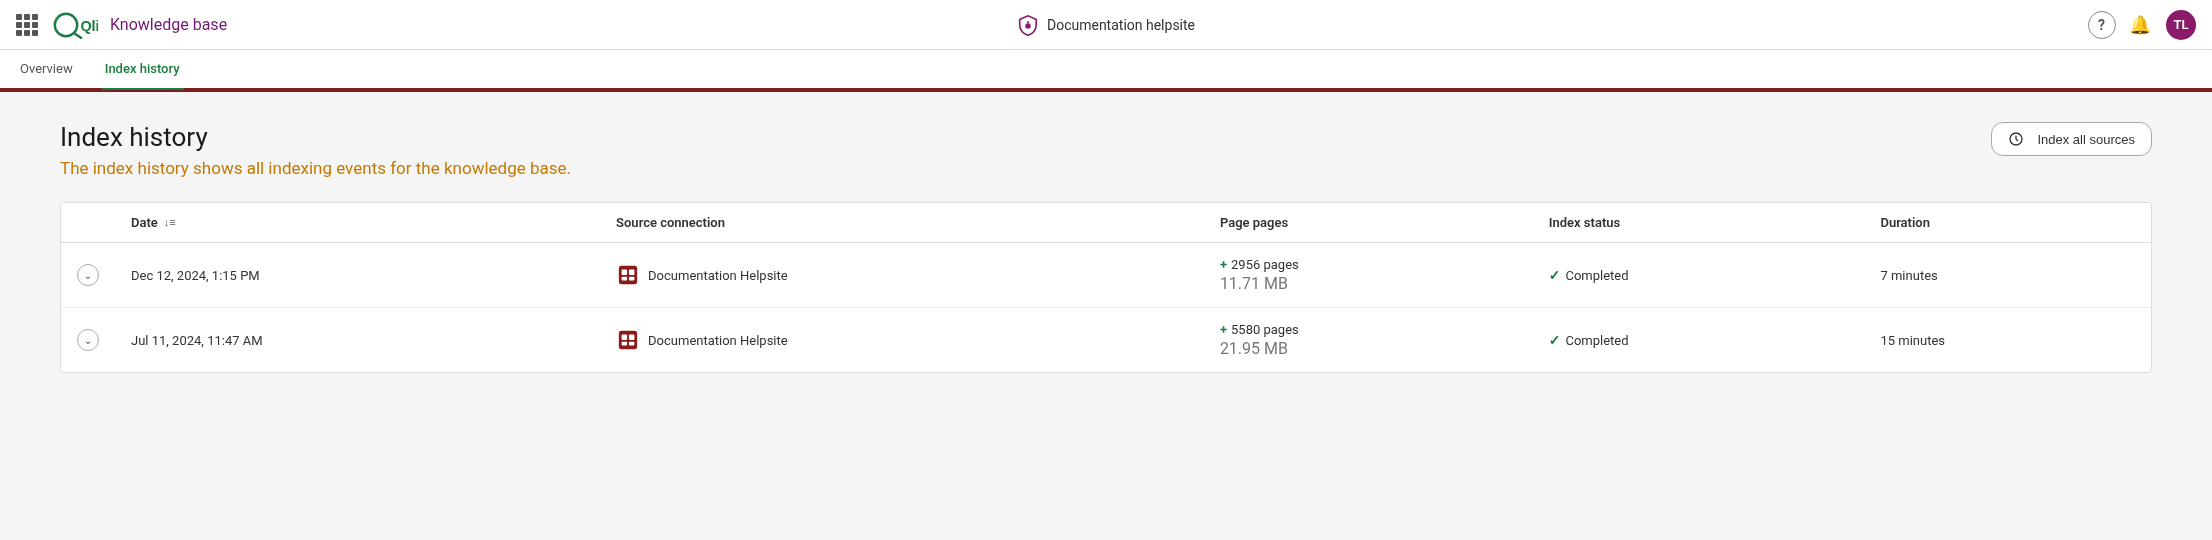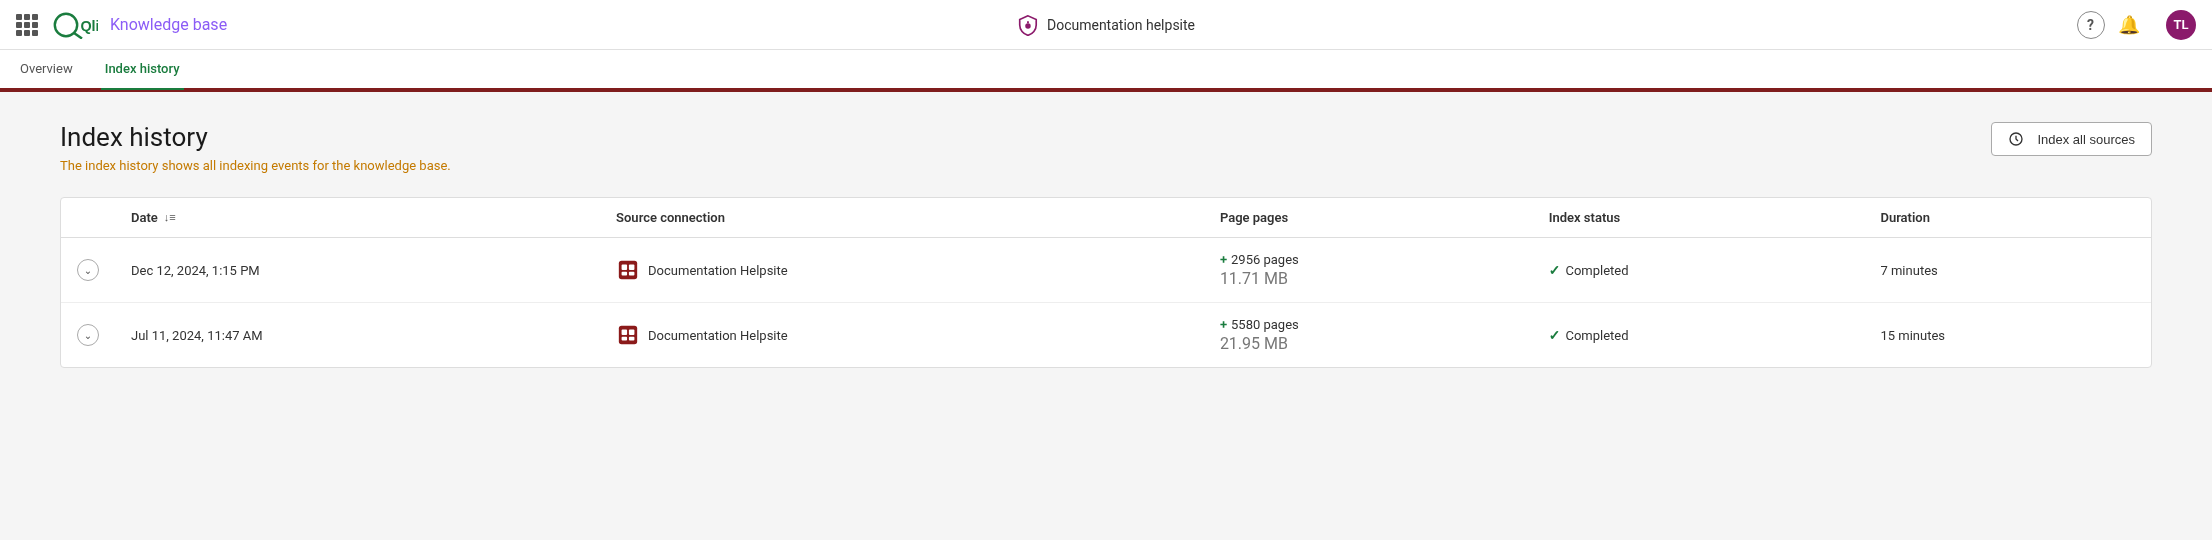--- a/index.html
+++ b/index.html
@@ -18,26 +18,26 @@
     .navbar-left { display: flex; align-items: center; gap: 12px; flex: 1; }
     .navbar-center { display: flex; align-items: center; gap: 8px; position: absolute; left: 50%; transform: translateX(-50%); }
     .navbar-right { display: flex; align-items: center; gap: 14px; margin-left: auto; }
 
     .grid-icon { display: grid; grid-template-columns: repeat(3, 6px); gap: 2px; }
     .grid-icon span { width: 6px; height: 6px; background: #555; border-radius: 1px; }
 
     .qlik-logo { display: flex; align-items: center; }
     .qlik-logo svg { width: 48px; height: 28px; }
 
-    .app-title { font-size: 16px; color: #8b5cf6; font-weight: 400; }
+    .app-title { font-size: 16px; color: #701a75; font-weight: 400; }
     .nav-center-label { font-size: 14px; color: #333; }
 
     .icon-circle { width: 28px; height: 28px; border-radius: 50%; border: 1.5px solid #888; display: flex; align-items: center; justify-content: center; cursor: pointer; color: #555; font-size: 14px; font-weight: bold; }
     .bell-icon { font-size: 18px; color: #555; cursor: pointer; }
-    .avatar { width: 30px; height: 30px; border-radius: 50%; background: #8b1a6b; color: #fff; display: flex; align-items: center; justify-content: center; font-size: 13px; font-weight: 600; cursor: pointer; margin-left: 11px; }
+    .avatar { width: 30px; height: 30px; border-radius: 50%; background: #8b1a6b; color: #fff; display: flex; align-items: center; justify-content: center; font-size: 13px; font-weight: 600; cursor: pointer; }
 
     
     .subnav {
       background: #fff;
       border-bottom: 4px solid #7f1d1d;
       padding: 0 16px;
       display: flex;
       align-items: center;
       height: 42px;
     }
@@ -67,29 +67,29 @@
     }
 
     .page-header {
       display: flex;
       justify-content: space-between;
       align-items: flex-start;
       margin-bottom: 24px;
     }
 
     .page-title { font-size: 26px; font-weight: 400; color: #1a1a1a; margin-bottom: 6px; }
-    .page-subtitle { font-size: 13px; color: #c47a00; }
+    .page-subtitle { font-size: 17px; color: #c47a00; }
 
     .btn-index-all {
       display: flex;
       align-items: center;
       gap: 13px;
       padding: 8px 16px;
       border: 1.5px solid #aaa;
-      border-radius: 4px;
+      border-radius: 12px;
       background: #fff;
       cursor: pointer;
       font-size: 13px;
       color: #333;
       white-space: nowrap;
     }
 
     
     .table-container {
       background: #fff;

